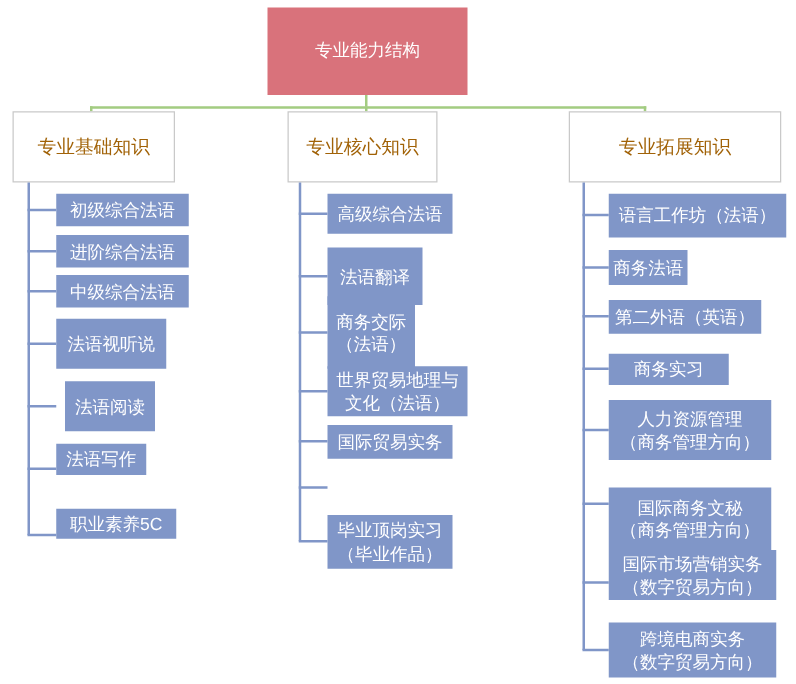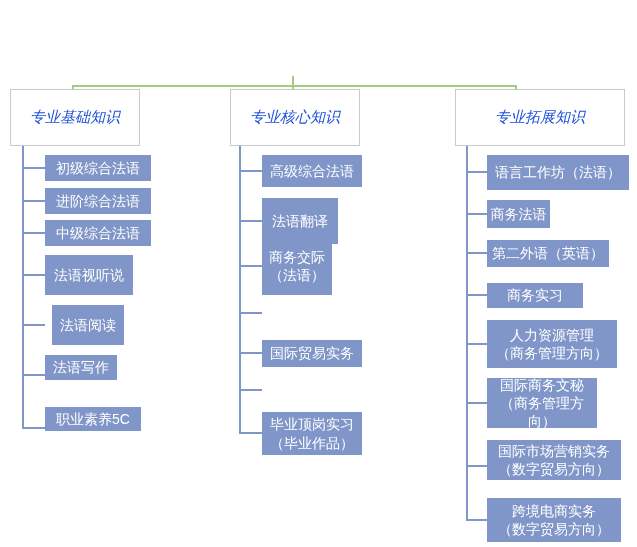--- a/index.html
+++ b/index.html
@@ -7,51 +7,53 @@
     position:relative;width:637px;height:547px;background:#ffffff;overflow:hidden;
     font-family:"Liberation Sans","DejaVu Sans",sans-serif;
     --root-fill:#d9727b;--line-green:#a3cc81;--node-fill:#8096c8;--line-blue:#8096c8;--cat-border:#c9c9c9;
   }
   .root-box{
     position:absolute;display:flex;align-items:center;justify-content:center;
     background:var(--root-fill);color:#ffffff;font-size:14px;
   }
   .header-box{
     position:absolute;display:flex;align-items:center;justify-content:center;
-    background:#ffffff;border:1px solid var(--cat-border);color:#1d4ed8;font-size:15px;
+    background:#ffffff;border:1px solid var(--cat-border);color:#a16207;font-size:15px;
     box-sizing:border-box;
-    font-style:italic;
   }
   .node{
     position:absolute;display:flex;align-items:center;justify-content:center;
     background:var(--node-fill);color:#ffffff;font-size:14px;line-height:1.3;
     text-align:center;box-sizing:border-box;
   }
   .node .lbl{white-space:pre-line;}
   .hline{position:absolute;height:2px;}
   .vline{position:absolute;width:2px;}
   .green{background:var(--line-green);}
   .blue{background:var(--line-blue);}
 </style>
 </head>
 <body>
 
 <div class="canvas" style="--root-fill: #d9727b; --line-green: #a3cc81; --node-fill: #8096c8; --line-blue: #8096c8; --cat-border: #c9c9c9;">
 
+  <div class="root-box" style="left:214px;top:6px;width:160px;height:70px">
+    <span>专业能力结构</span>
+  </div>
 
   <div class="vline green" style="left:292px;top:76px;height:9px"></div>
   <div class="hline green" style="left:72px;top:85px;width:445px"></div>
   <div class="vline green" style="left:72px;top:85px;height:5px"></div>
   <div class="vline green" style="left:292px;top:85px;height:5px"></div>
   <div class="vline green" style="left:515px;top:85px;height:5px"></div>
 
   <div class="header-box" style="left:10px;top:89px;width:130px;height:57px">
     <span>专业基础知识</span>
   </div>
-  <div class="header-box" style="left:230px;top:89px;width:130px;height:57px">
+  <div class="header-box" style="left:230px;top:89px;width:120px;height:57px">
     <span>专业核心知识</span>
   </div>
   <div class="header-box" style="left:455px;top:89px;width:170px;height:57px">
     <span>专业拓展知识</span>
   </div>
 
   <div class="vline blue" style="left:22px;top:146px;height:282px"></div>
   <div class="vline blue" style="left:239px;top:146px;height:287px"></div>
   <div class="vline blue" style="left:466px;top:146px;height:374px"></div>
 
@@ -91,20 +93,24 @@
   <div class="hline blue" style="left:239px;top:220px;width:23px"></div>
   <div class="node" style="left:262px;top:198px;width:76px;height:46px">
       <span class="lbl">法语翻译</span>
     </div>
   <div class="hline blue" style="left:239px;top:265px;width:23px"></div>
   <div class="node" style="left:262px;top:237px;width:70px;height:58px">
       <span class="lbl">商务交际
 （法语）</span>
     </div>
   <div class="hline blue" style="left:239px;top:312px;width:23px"></div>
+  <div class="node" style="left:262px;top:293px;width:112px;height:40px">
+      <span class="lbl">世界贸易地理与
+文化（法语）</span>
+    </div>
   <div class="hline blue" style="left:239px;top:352px;width:23px"></div>
   <div class="node" style="left:262px;top:340px;width:100px;height:27px">
       <span class="lbl">国际贸易实务</span>
     </div>
   <div class="hline blue" style="left:239px;top:389px;width:23px"></div>
   <div class="hline blue" style="left:239px;top:432px;width:23px"></div>
   <div class="node" style="left:262px;top:412px;width:100px;height:43px">
       <span class="lbl">毕业顶岗实习
 （毕业作品）</span>
     </div>
@@ -124,21 +130,21 @@
   <div class="hline blue" style="left:466px;top:294px;width:21px"></div>
   <div class="node" style="left:487px;top:283px;width:96px;height:25px">
       <span class="lbl">商务实习</span>
     </div>
   <div class="hline blue" style="left:466px;top:343px;width:21px"></div>
   <div class="node" style="left:487px;top:320px;width:130px;height:48px">
       <span class="lbl">人力资源管理
 （商务管理方向）</span>
     </div>
   <div class="hline blue" style="left:466px;top:402px;width:21px"></div>
-  <div class="node" style="left:487px;top:378px;width:110px;height:50px">
+  <div class="node" style="left:487px;top:390px;width:130px;height:50px">
       <span class="lbl">国际商务文秘
 （商务管理方向）</span>
     </div>
   <div class="hline blue" style="left:466px;top:465px;width:21px"></div>
   <div class="node" style="left:487px;top:440px;width:134px;height:40px">
       <span class="lbl">国际市场营销实务
 （数字贸易方向）</span>
     </div>
   <div class="hline blue" style="left:466px;top:519px;width:21px"></div>
   <div class="node" style="left:487px;top:498px;width:134px;height:44px">

